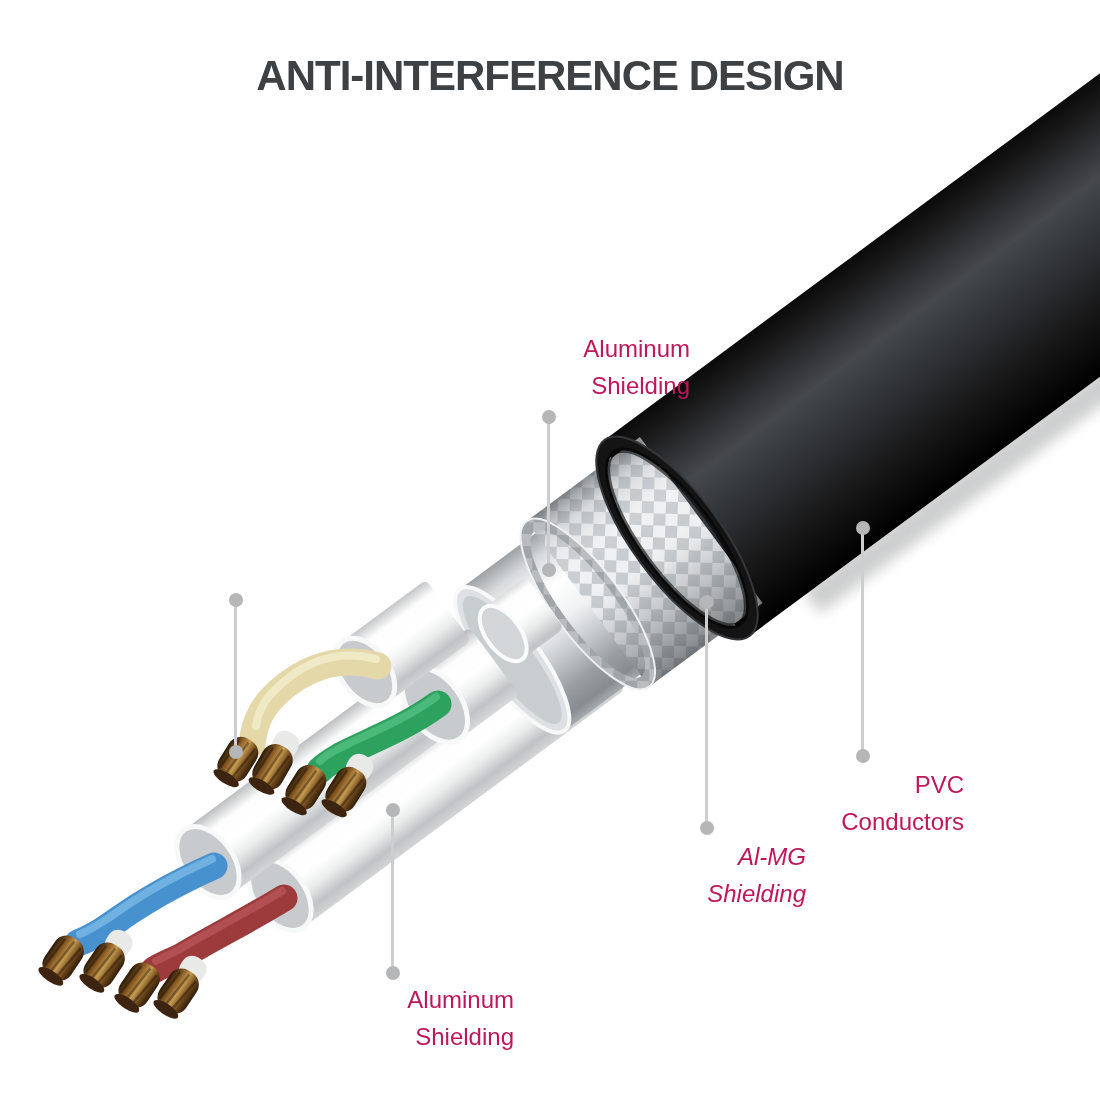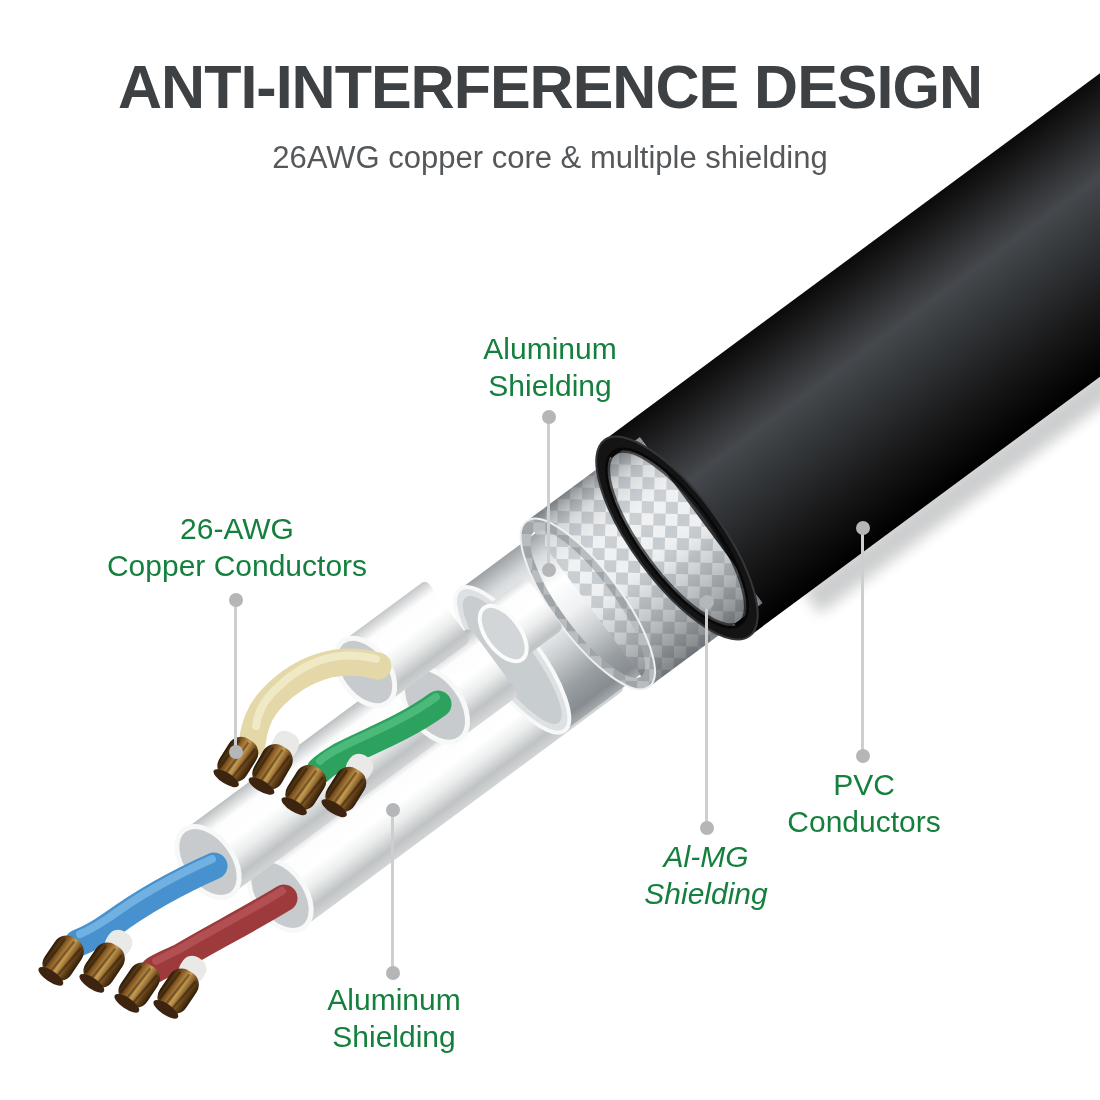--- a/index.html
+++ b/index.html
@@ -3,29 +3,29 @@
 <meta charset="utf-8">
 <style>
   html,body { margin:0; padding:0; background:#ffffff; }
   .stage {
     position:relative; width:1100px; height:1100px; background:#ffffff;
     font-family:"Liberation Sans", sans-serif; overflow:hidden;
   }
   .art { position:absolute; left:0; top:0; }
   .page-title {
     position:absolute; left:0; right:0; top:52px; text-align:center;
-    font-size:61px; font-weight:700; color:#3e4144; letter-spacing:-1px;
+    font-size:42px; font-weight:700; color:#3e4144; letter-spacing:-1px;
   }
   .page-subtitle {
     position:absolute; left:0; right:0; top:140px; text-align:center;
     font-size:31px; font-weight:400; color:#55585b;
   }
   .callout-label {
-    position:absolute; text-align:center; color:#15803d;
-    font-size:30px; line-height:37px; white-space:pre-line;
+    position:absolute; text-align:right; color:#be185d;
+    font-size:24px; line-height:37px; white-space:pre-line;
   }
   .leader-line { position:absolute; width:3px; background:#cccecf; }
   .leader-dot  { position:absolute; width:14px; height:14px; border-radius:50%; background:#b4b6b8; }
 
   
   #co-aluminum-top   { left:410px; top:330px; width:280px; }
   #ln-aluminum-top   { left:547px; top:417px; height:153px; }
   #dt-aluminum-top-a { left:542px; top:410px; }
   #dt-aluminum-top-b { left:542px; top:563px; }
 
@@ -195,33 +195,30 @@
       <use href="#copperTip" transform="translate(318,768) rotate(122)"></use>
       <use href="#copperStub" transform="translate(358,770) rotate(122)"></use>
       <use href="#copperTip" transform="translate(76,939)  rotate(124)"></use>
       <use href="#copperStub" transform="translate(117,946) rotate(124)"></use>
       <use href="#copperTip" transform="translate(152,966) rotate(124)"></use>
       <use href="#copperStub" transform="translate(191,972) rotate(124)"></use>
     </g>
   </svg>
 
   <div class="page-title">ANTI-INTERFERENCE DESIGN</div>
-  <div class="page-subtitle">26AWG copper core &amp; multiple shielding</div>
 
   <div class="leader-line" id="ln-aluminum-top"></div>
   <div class="leader-dot" id="dt-aluminum-top-a"></div>
   <div class="leader-dot" id="dt-aluminum-top-b"></div>
   <div class="callout-label" id="co-aluminum-top">Aluminum
 Shielding</div>
 
   <div class="leader-line" id="ln-copper"></div>
   <div class="leader-dot" id="dt-copper-a"></div>
   <div class="leader-dot" id="dt-copper-b"></div>
-  <div class="callout-label" id="co-copper">26-AWG
-Copper Conductors</div>
 
   <div class="leader-line" id="ln-pvc"></div>
   <div class="leader-dot" id="dt-pvc-a"></div>
   <div class="leader-dot" id="dt-pvc-b"></div>
   <div class="callout-label" id="co-pvc">PVC
 Conductors</div>
 
   <div class="leader-line" id="ln-almg"></div>
   <div class="leader-dot" id="dt-almg-a"></div>
   <div class="leader-dot" id="dt-almg-b"></div>

